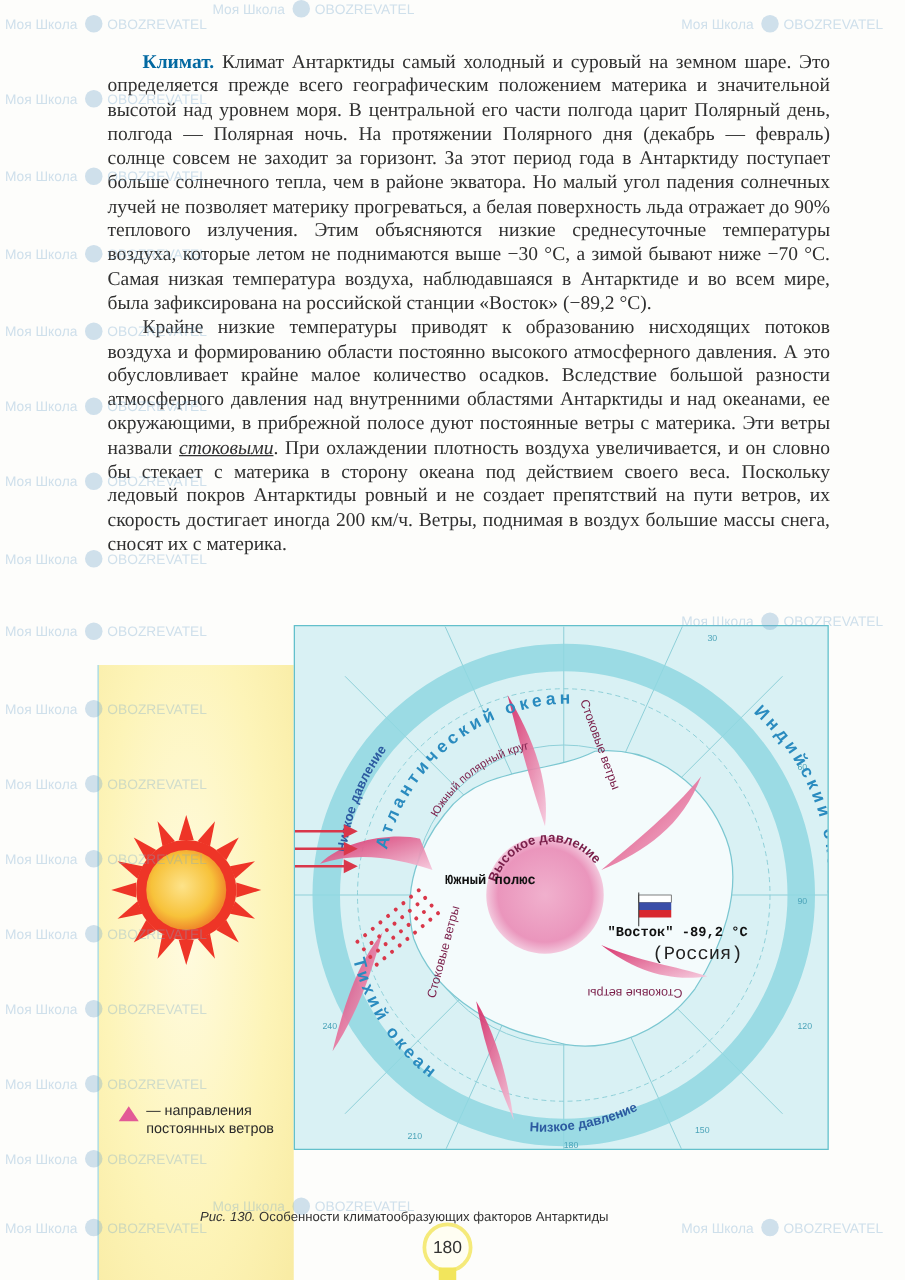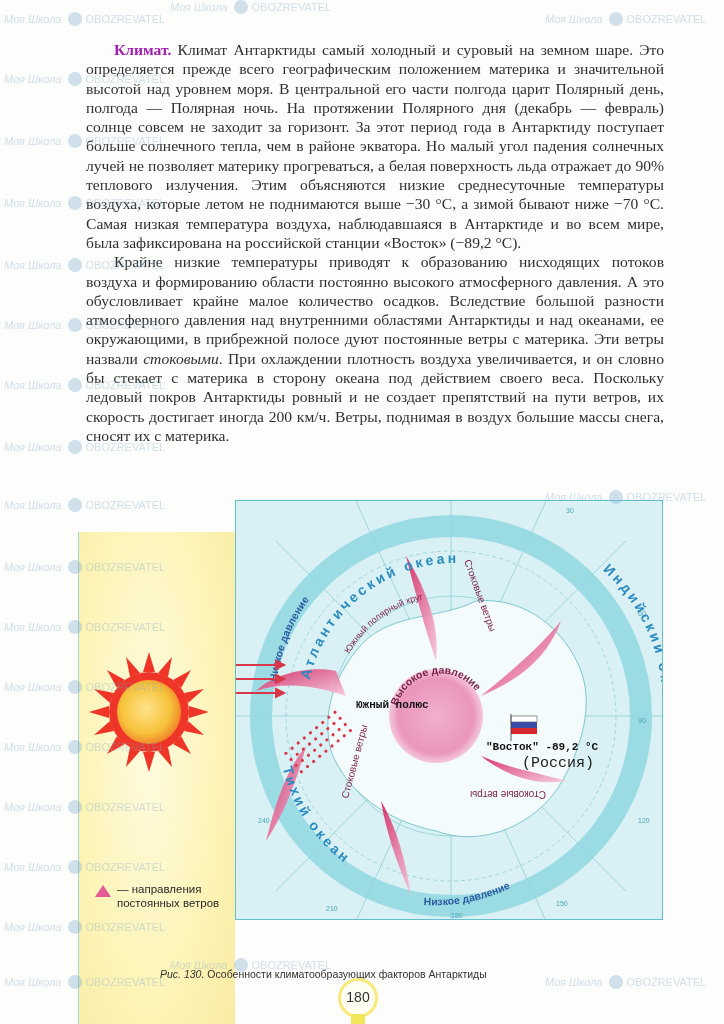--- a/index.html
+++ b/index.html
@@ -5,22 +5,22 @@
   * { box-sizing: border-box; margin: 0; padding: 0; }
   html, body { width: 724px; height: 1024px; overflow: hidden; background: #fdfdfb; }
   body { position: relative; font-family: "Liberation Serif", "DejaVu Serif", serif; color: #2a2a2a; }
 
   .text-block {
     position: absolute; left: 86px; top: 40px; width: 578px;
     font-size: 15.6px; line-height: 19.3px; text-align: justify;
     color: #303030;
   }
   .text-block p { text-indent: 28px; }
-  .text-block b { color: #a21caf; }
-  .text-block i { font-style: italic; }
+  .text-block b { color: #0369a1; }
+  .text-block i { font-style: italic; text-decoration: underline; }
 
   
   .figure { position: absolute; left: 78px; top: 500px; width: 585px; height: 420px; }
   .panel-left {
     position: absolute; left: 0; top: 0; width: 157px; height: 528px;
     background: radial-gradient(ellipse at 45% 40%, #fffbe0 0%, #fdf4b8 55%, #f8eaa0 100%);
     border-left: 1px solid #9fd6dc;
     margin-top: 32px;
   }
   .panel-map {
@@ -65,21 +65,21 @@
   .page-tail { position: absolute; left: 13px; top: 36px; width: 14px; height: 10px; background: #f2e55c; }
   .page-num {
     position: absolute; left: 0; top: 11px; width: 40px; text-align: center;
     font-family: "Liberation Sans", "DejaVu Sans", sans-serif; font-size: 14px; color: #333;
   }
 
   .watermark {
     position: absolute; font-family: "Liberation Sans", "DejaVu Sans", sans-serif;
     font-size: 11px; color: rgba(120,170,205,0.35); white-space: nowrap; pointer-events: none;
   }
-  .watermark .wm-a { font-style: italic; margin-right: 6px; }
+  .watermark .wm-a { margin-right: 6px; }
   .watermark .wm-icon {
     display: inline-block; width: 14px; height: 14px; border-radius: 50%;
     background: rgba(120,170,205,0.35); vertical-align: -3px; margin-right: 4px;
   }
 </style>
 </head>
 <body>
 
 <div class="text-block">
   <p><b>Климат.</b><span> Климат Антарктиды самый холодный и суровый на земном шаре. Это определяется прежде всего географическим положением материка и значительной высотой над уровнем моря. В центральной его части полгода царит Полярный день, полгода — Полярная ночь. На протяжении Полярного дня (декабрь — февраль) солнце совсем не заходит за горизонт. За этот период года в Антарктиду поступает больше солнечного тепла, чем в районе экватора. Но малый угол падения солнечных лучей не позволяет материку прогреваться, а белая поверхность льда отражает до 90% теплового излучения. Этим объясняются низкие среднесуточные температуры воздуха, которые летом не поднимаются выше −30 °С, а зимой бывают ниже −70 °С. Самая низкая температура воздуха, наблюдавшаяся в Антарктиде и во всем мире, была зафиксирована на российской станции «Восток» (−89,2 °С).</span></p>

